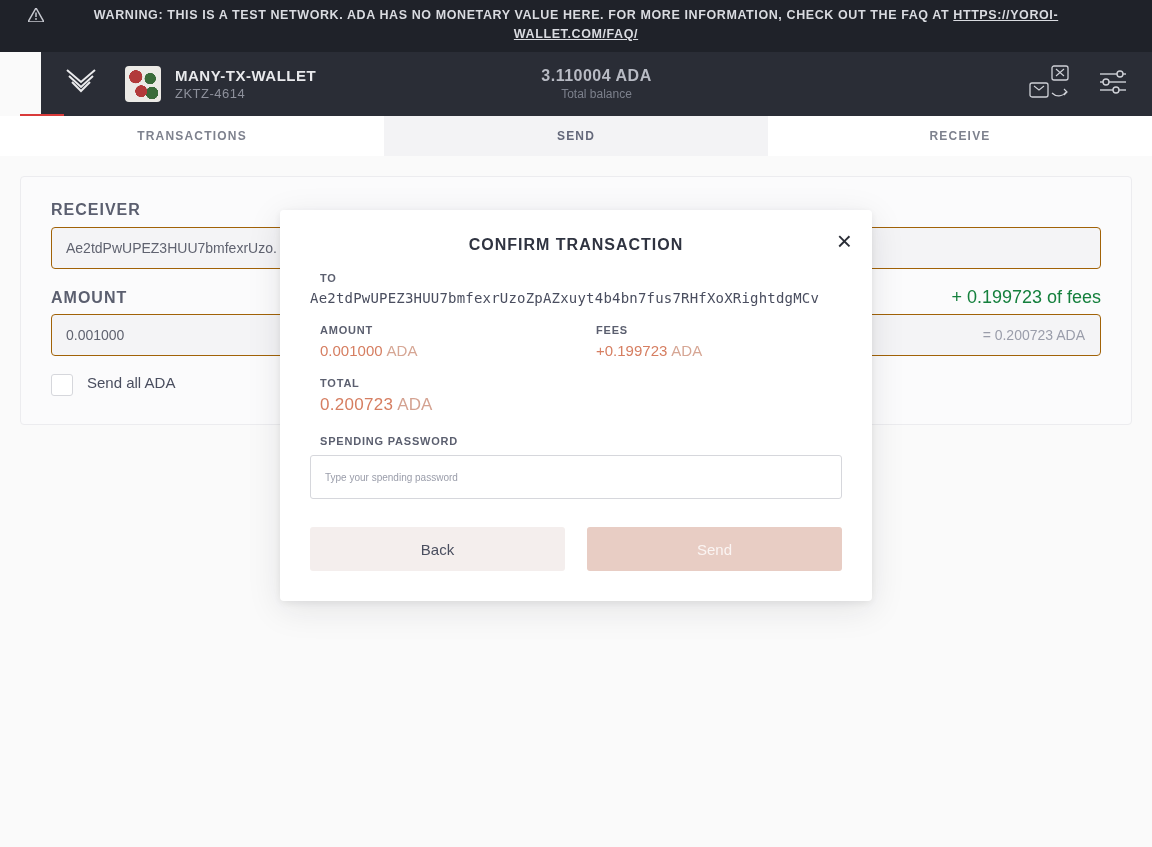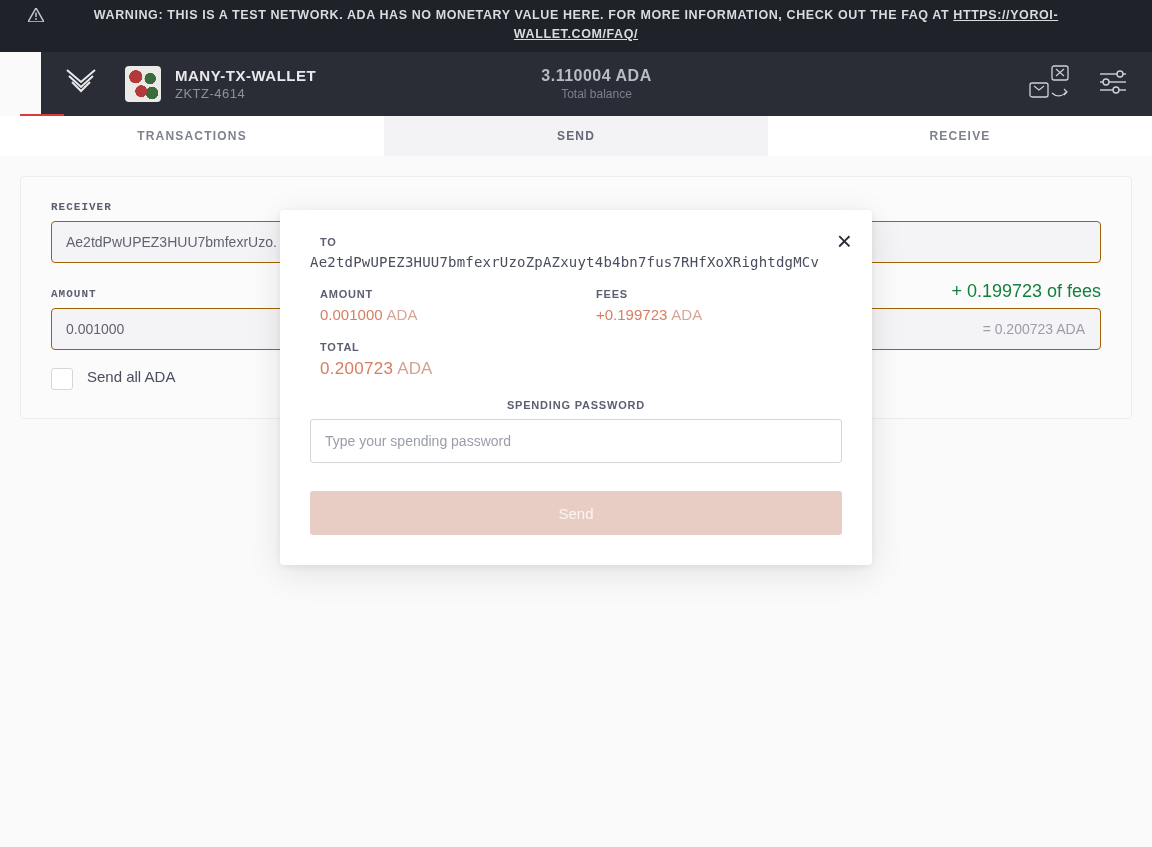--- a/index.html
+++ b/index.html
@@ -168,26 +168,25 @@
   }
   
   .send-panel {
     margin: 20px;
     background: var(--panel-bg);
     border: 1px solid var(--panel-border);
     border-radius: 4px;
     padding: 24px 30px 28px 30px;
   }
   .field-label {
-    font-size: 11px;
+    font-size: 16px;
     font-weight: 700;
     letter-spacing: 1px;
     color: #5b5f6f;
     margin-bottom: 8px;
-    font-family: Liberation Mono, monospace;
   }
   .field-input {
     width: 100%;
     height: 42px;
     background: var(--input-bg);
     border: 1px solid #a16207;
     border-radius: 4px;
     padding: 0 14px;
     font-size: 14px;
     color: #606370;
@@ -296,30 +295,29 @@
   .modal-value .unit { color: #d6a694; margin-left: 4px; }
   .modal-total .num {
     color: var(--accent-orange-light);
     font-size: 17px;
     font-weight: 500;
     letter-spacing: 0.3px;
   }
   .modal-total .unit { color: #d4a291; font-size: 17px; margin-left: 4px; }
   .modal-pw-label {
     margin-top: 20px;
-    text-align: center;
   }
   .modal-pw-input {
     width: 100%;
     height: 44px;
     border: 1.2px solid var(--field-border);
     border-radius: 3px;
     margin-top: 8px;
     padding: 0 14px;
-    font-size: 14px;
+    font-size: 10px;
     font-family: inherit;
     color: #4a4e5f;
   }
   .modal-pw-input::placeholder { color: #9a9daa; }
   .modal-actions {
     display: flex;
     gap: 22px;
     margin-top: 28px;
   }
   .modal-actions button {
@@ -427,20 +425,21 @@
   </div>
 
   <div class="sendall-row">
     <div class="chk"></div>
     <label>Send all ADA</label>
   </div>
 </div>
 
 <div class="overlay">
   <div class="modal">
+    <div class="modal-title">CONFIRM TRANSACTION</div>
     <div class="modal-close">×</div>
 
     <div class="inner-pad">
       <div class="modal-label">TO</div>
     </div>
     <div class="modal-address">Ae2tdPwUPEZ3HUU7bmfexrUzoZpAZxuyt4b4bn7fus7RHfXoXRightdgMCv</div>
 
     <div class="modal-row inner-pad">
       <div class="modal-col">
         <div class="modal-label">AMOUNT</div>
@@ -460,16 +459,17 @@
       <div class="modal-label">TOTAL</div>
       <div class="modal-value modal-total">
         <span class="num">0.200723</span><span class="unit">ADA</span>
       </div>
     </div>
 
     <div class="modal-label modal-pw-label inner-pad">SPENDING PASSWORD</div>
     <input type="password" class="modal-pw-input" placeholder="Type your spending password" style="">
 
     <div class="modal-actions">
+      <button class="btn-back">Back</button>
       <button class="btn-send">Send</button>
     </div>
   </div>
 </div>
 
 </body></html>

